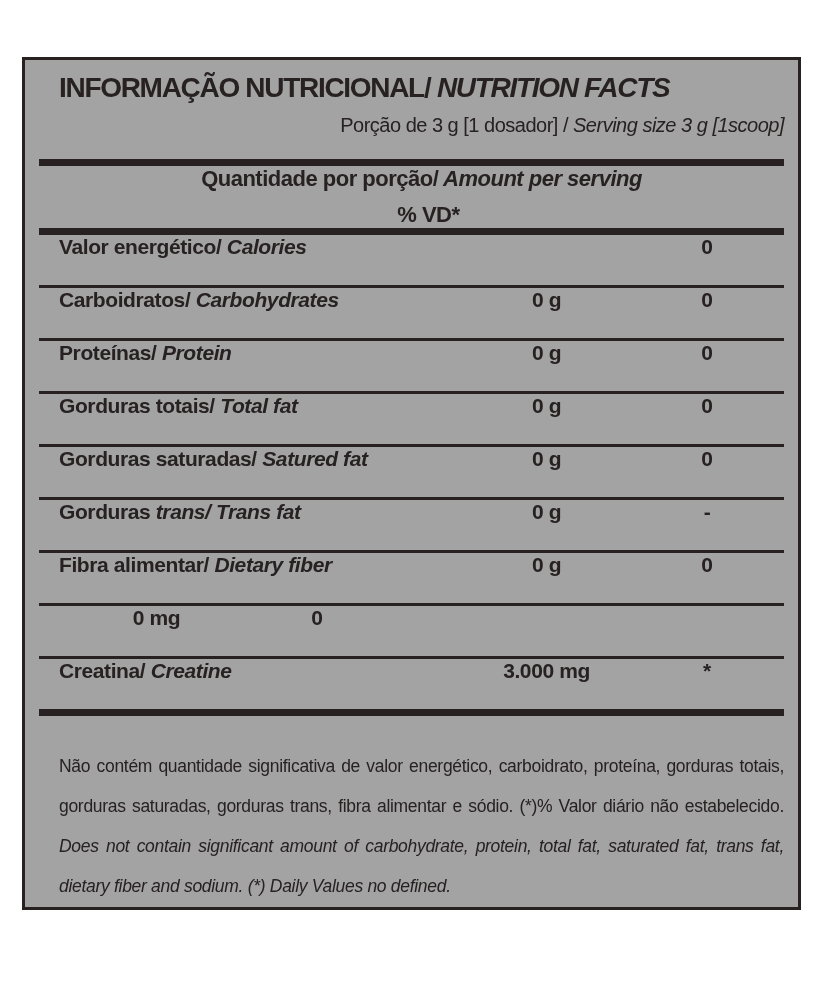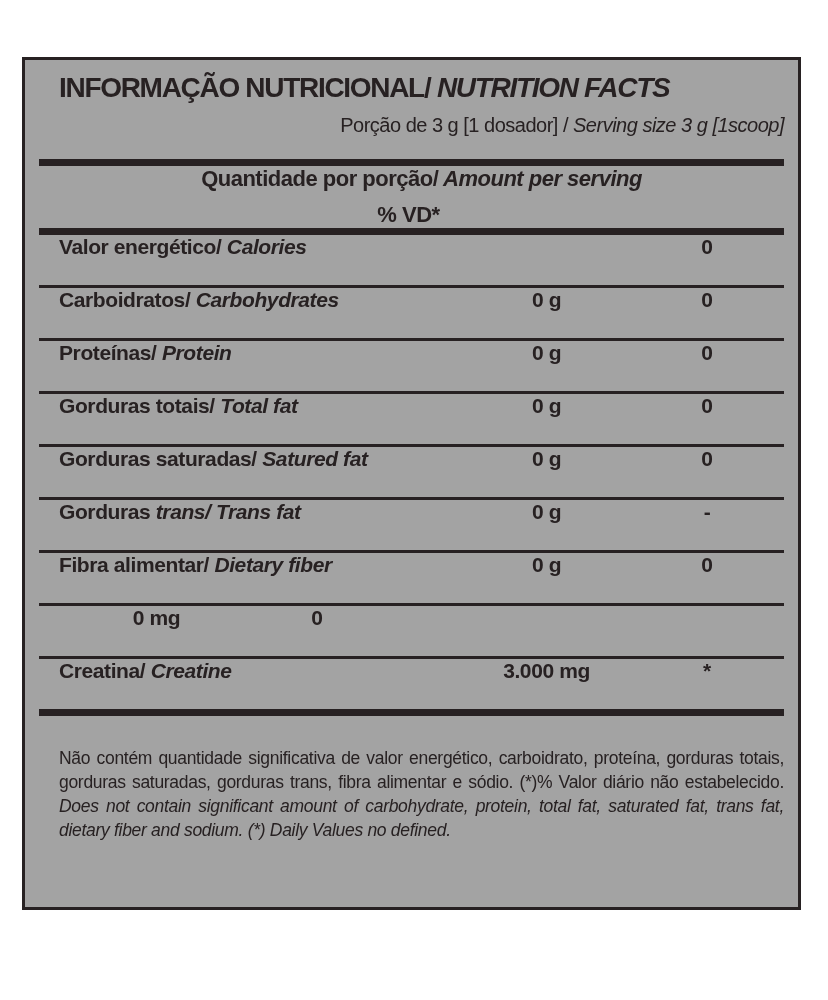--- a/index.html
+++ b/index.html
@@ -37,35 +37,35 @@
     text-align:right;
   }
   .rule-thick { height:7px; background:#272122; }
   .rule-1 { margin-top:22px; }
   .thead {
     display:flex; align-items:center;
     height:62px; padding-left:20px;
     font-size:22px; font-weight:700; letter-spacing:-0.5px;flex-direction:column;
   }
   .hlabel { flex:1; }
-  .hvd { width:102px; margin-right:26px; text-align:center; }
+  .hvd { width:102px; margin-right:26px; text-align:right; }
   .row {
     display:flex; align-items:flex-start;
     height:50px; padding-left:20px;
     border-bottom:3px solid #272122;
     font-size:21px; font-weight:700; letter-spacing:-0.4px;gap:12px;
   }
   .row.last { border-bottom:none; }
   .c-label { flex:1; }
   .c-amount { width:195px; text-align:center; }
   .c-vd { width:102px; margin-right:26px; text-align:center; }
   .footnote {
     margin:30px 0 0 20px;
     font-size:17.5px; font-weight:400;
-    line-height:24px;
+    line-height:40px;
     letter-spacing:-0.3px;
     text-align:justify;
   }
   .it { font-style:italic; }
 </style>
 </head>
 <body>
 
 <div class="label-box">
   <div class="content">

